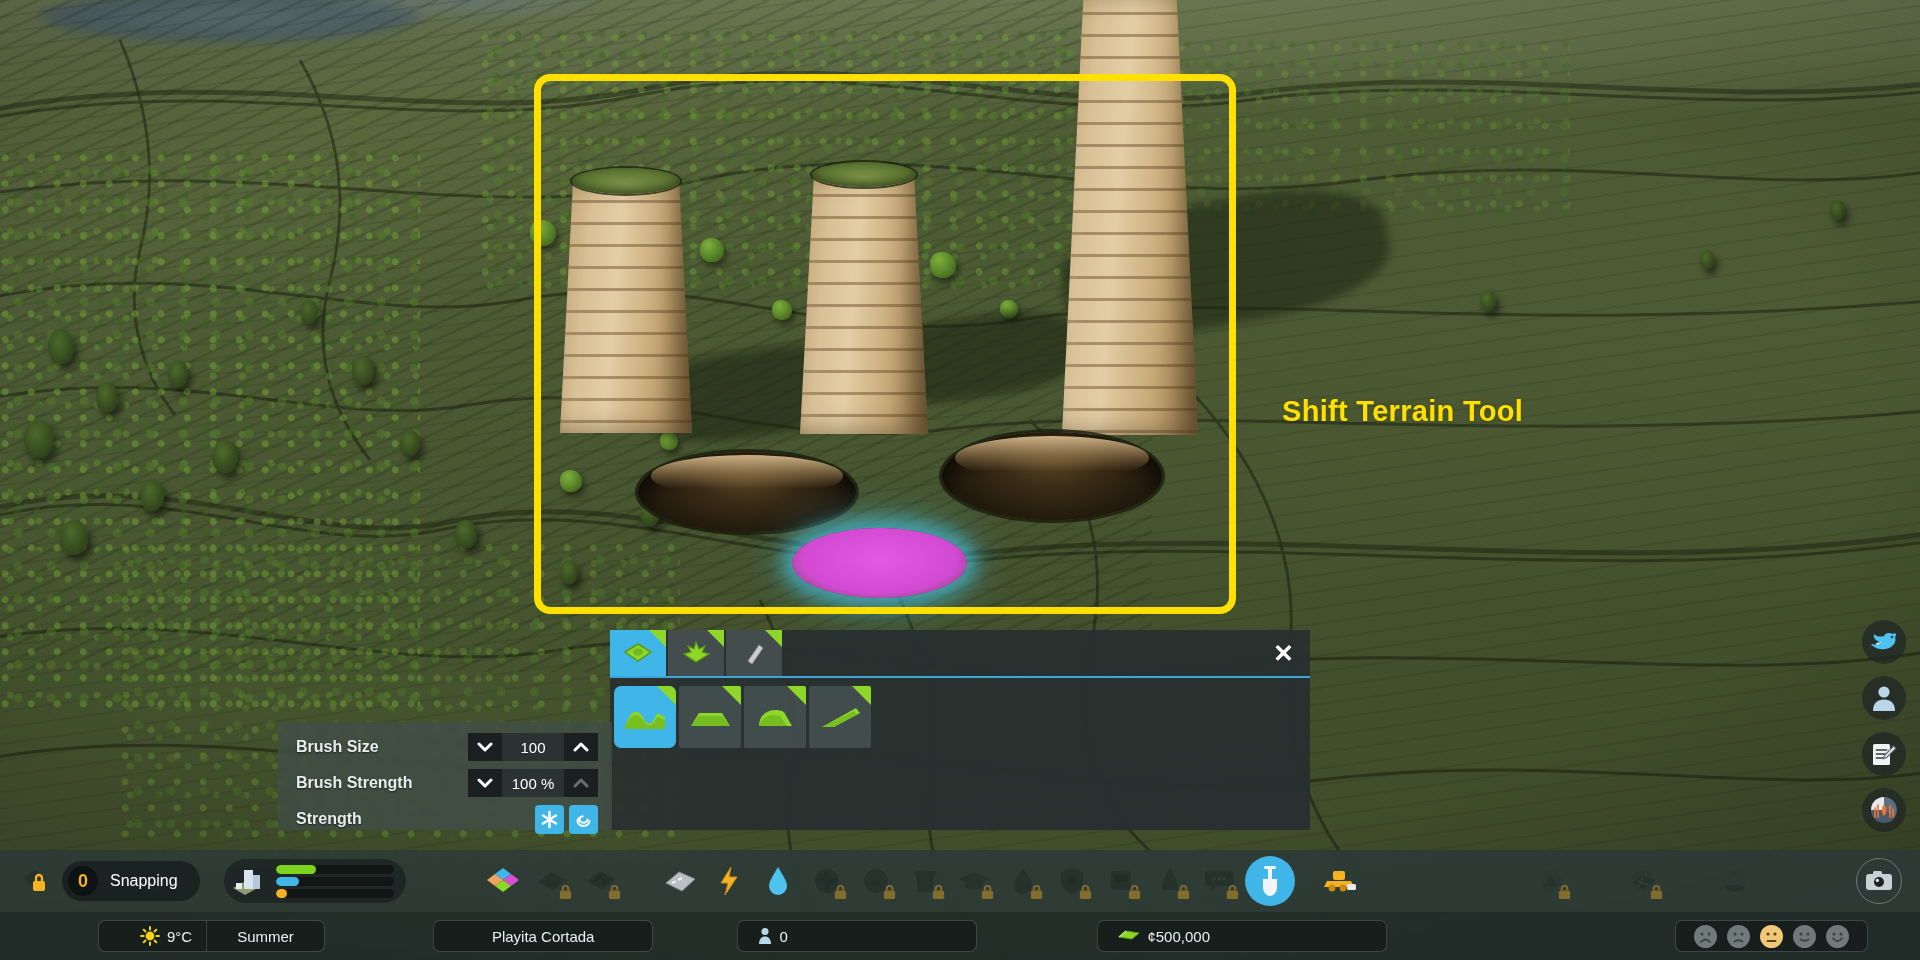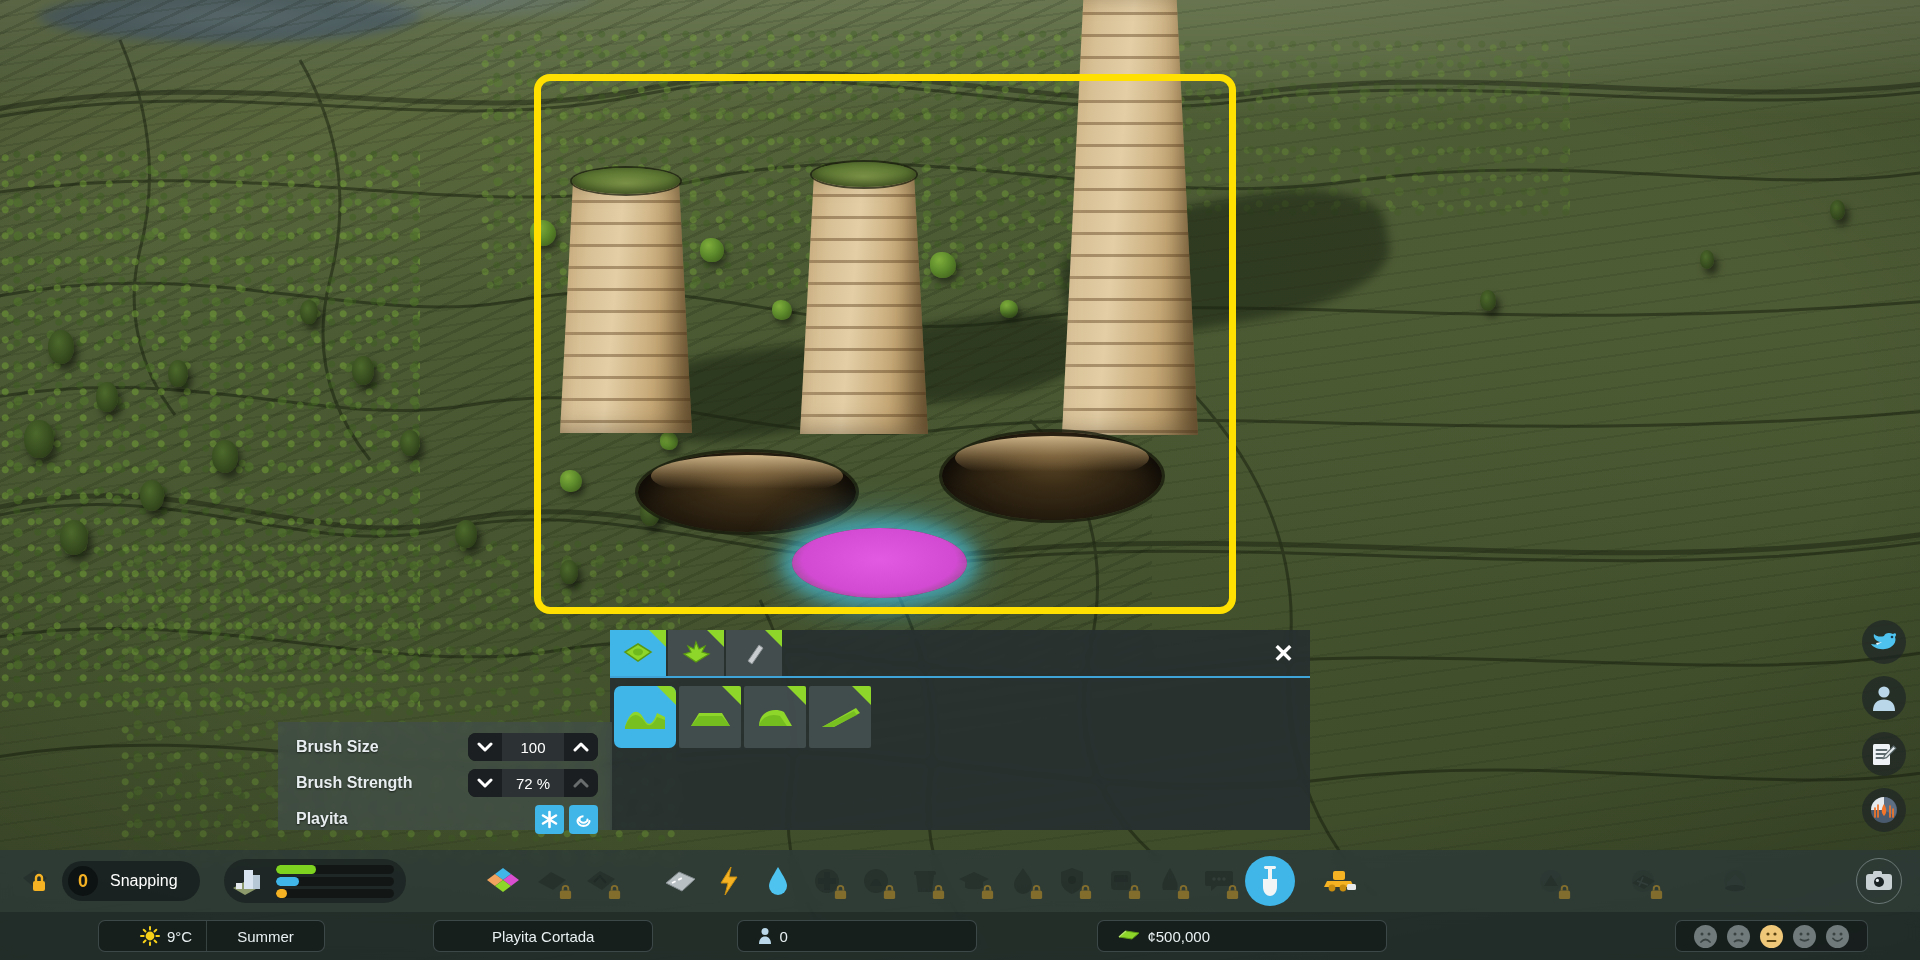--- a/index.html
+++ b/index.html
@@ -177,21 +177,21 @@
   
   .brush-settings {
     position: absolute; left: 278px; top: 722px; width: 334px; height: 108px;
     background: rgba(64,76,74,.72); backdrop-filter: blur(4px);
     padding: 10px 14px 10px 18px;
   }
   .bs-row { display: flex; align-items: center; height: 30px; margin-bottom: 6px; }
   .bs-label { flex: 1; color: #e8eef0; font-size: 16px; font-weight: bold;
               text-shadow: 0 1px 2px rgba(0,0,0,.6); }
   .stepper {
-    display: flex; align-items: stretch; height: 28px; border-radius: 8px;
+    display: flex; align-items: stretch; height: 28px; border-radius: 0;
     overflow: hidden; background: #1b1f21;
   }
   .step-btn {
     width: 34px; display: flex; align-items: center; justify-content: center;
     background: #1b1f21; cursor: pointer; color: #fff;
   }
   .step-btn.dim { opacity: .35; }
   .step-val {
     min-width: 62px; display: flex; align-items: center; justify-content: center;
     background: #2c3234; color: #fff; font-size: 15px; padding: 0 6px;
@@ -384,20 +384,21 @@
     <div class="crater" style="left:942px; top:432px; width:220px; height:88px;">
       <div class="crater-wall" style="left:6%; top:4%; width:88%; height:50%;"></div>
     </div>
 
     <div class="brush-cursor" style="left:792px; top:528px; width:175px; height:70px;"></div>
 
     <div class="vignette"></div>
   </div>
 
   <div class="annot-box" style="left:534px; top:74px; width:702px; height:540px;"></div>
+  <div class="annot-label" style="left:1282px; top:395px;">Shift Terrain Tool</div>
 
   <div class="tool-panel">
     <div class="tool-tabs">
 
       <div class="tool-tab active">
         <span class="tab-corner"></span>
         <svg width="30" height="24" viewBox="0 0 30 24">
           <path d="M15 3 L28 11 L15 20 L2 11 Z" fill="#8ed62a" stroke="#5a9a12" stroke-width="1.5"></path>
           <ellipse cx="15" cy="11" rx="5" ry="3.4" fill="#6fb81e"></ellipse>
         </svg>
@@ -476,31 +477,31 @@
     </div>
 
     <div class="bs-row">
       <span class="bs-label">Brush Strength</span>
       <div class="stepper">
         <div class="step-btn">
           <svg width="16" height="12" viewBox="0 0 16 12">
             <path d="M2 3 L8 9 L14 3" stroke="#fff" stroke-width="3" fill="none" stroke-linecap="round" stroke-linejoin="round"></path>
           </svg>
         </div>
-        <div class="step-val">72 %</div>
+        <div class="step-val">100 %</div>
         <div class="step-btn dim">
           <svg width="16" height="12" viewBox="0 0 16 12">
             <path d="M2 9 L8 3 L14 9" stroke="#fff" stroke-width="3" fill="none" stroke-linecap="round" stroke-linejoin="round"></path>
           </svg>
         </div>
       </div>
     </div>
 
     <div class="bs-row">
-      <span class="bs-label">Playita</span>
+      <span class="bs-label">Strength</span>
       <div class="snap-btns">
         <div class="snap-btn">
           <svg width="19" height="19" viewBox="0 0 19 19">
             <g stroke="#fff" stroke-width="2.6" stroke-linecap="round">
               <line x1="9.5" y1="2" x2="9.5" y2="17"></line>
               <line x1="3" y1="5.5" x2="16" y2="13.5"></line>
               <line x1="16" y1="5.5" x2="3" y2="13.5"></line>
             </g>
           </svg>
         </div>

